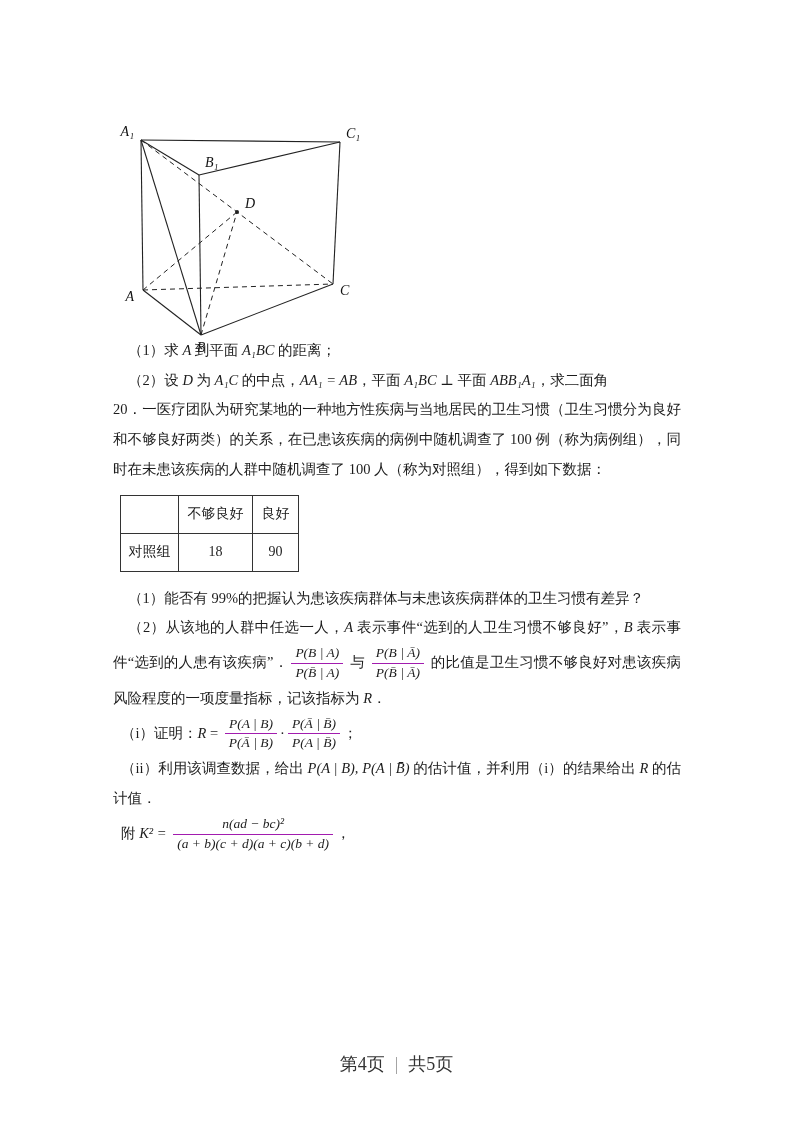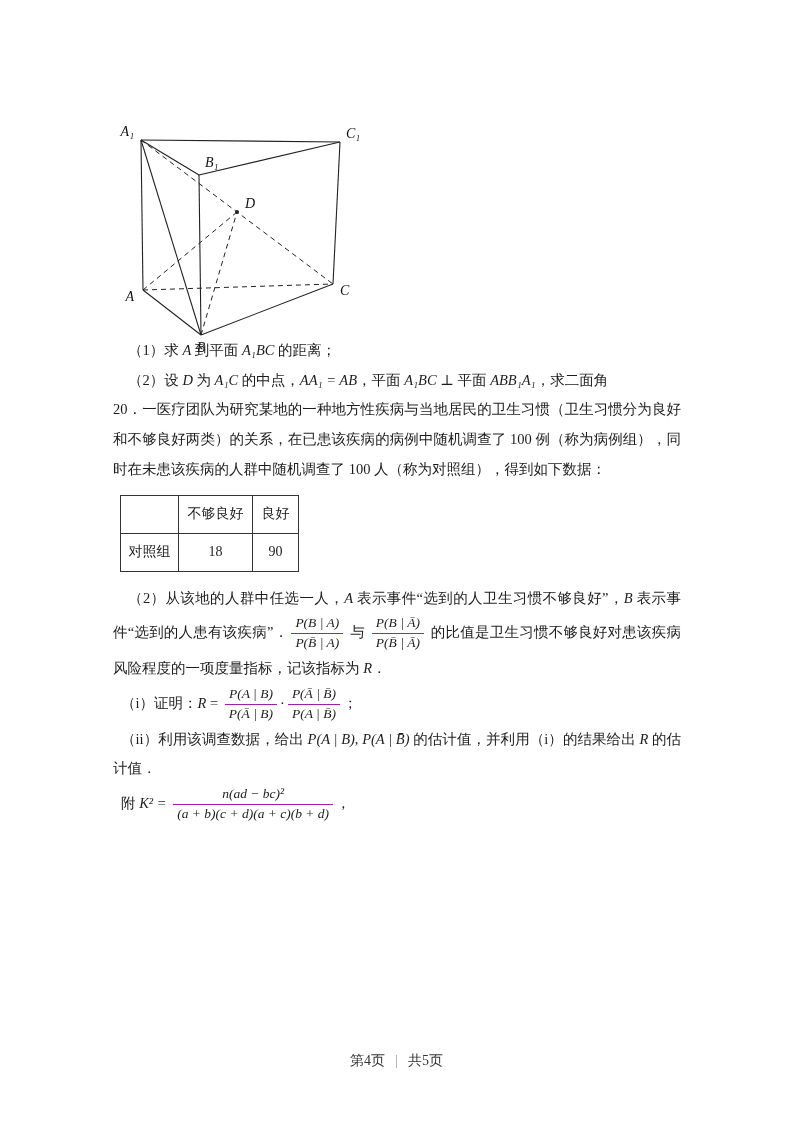--- a/index.html
+++ b/index.html
@@ -74,21 +74,21 @@
   }
   table.stats td.c1 { width: 58px; }
   table.stats td.c2 { width: 74px; }
   table.stats td.c3 { width: 46px; }
   .footer {
     position: absolute;
     left: 0;
     right: 0;
     top: 1052px;
     text-align: center;
-    font-size: 14px;
+    font-size: 18px;
     color: #333;
     font-family: "Liberation Serif", "DejaVu Serif", serif;
   }
   .footer .divider { color: #9a9a9a; margin: 0 10px; }
 </style>
 </head>
 <body>
 
 <div class="page">
 
@@ -142,20 +142,21 @@
           <td class="c3">良好</td>
         </tr>
         <tr>
           <td class="c1">对照组</td>
           <td class="c2">18</td>
           <td class="c3">90</td>
         </tr>
       </tbody>
     </table>
 
+    <p class="indent"><span>（1）能否有 99%的把握认为患该疾病群体与未患该疾病群体的卫生习惯有差异？</span></p>
 
     <p class="indent"><span>（2）从该地的人群中任选一人，</span><span class="m">A</span><span> 表示事件“选到的人卫生习惯不够良好”，</span><span class="m">B</span><span> 表示事件“选到的人患有该疾病”．</span><span class="frac"><span class="num">P(B | A)</span><span class="den">P(B̄ | A)</span></span><span> 与 </span><span class="frac"><span class="num">P(B | Ā)</span><span class="den">P(B̄ | Ā)</span></span><span> 的比值是卫生习惯不够良好对患该疾病风险程度的一项度量指标，记该指标为 </span><span class="m">R</span><span>．</span></p>
 
     <p class="indent-sm"><span>（i）证明：</span><span class="m">R</span><span> = </span><span class="frac"><span class="num">P(A | B)</span><span class="den">P(Ā | B)</span></span><span>·</span><span class="frac"><span class="num">P(Ā | B̄)</span><span class="den">P(A | B̄)</span></span><span>；</span></p>
 
     <p class="indent-sm"><span>（ii）利用该调查数据，给出 </span><span class="m">P(A | B), P(A | B̄)</span><span> 的估计值，并利用（i）的结果给出 </span><span class="m">R</span><span> 的估计值．</span></p>
 
     <p class="indent-sm gap-top"><span>附 </span><span class="m">K² = </span><span class="frac"><span class="num">n(ad − bc)²</span><span class="den">(a + b)(c + d)(a + c)(b + d)</span></span><span>，</span></p>
 
   </div>

